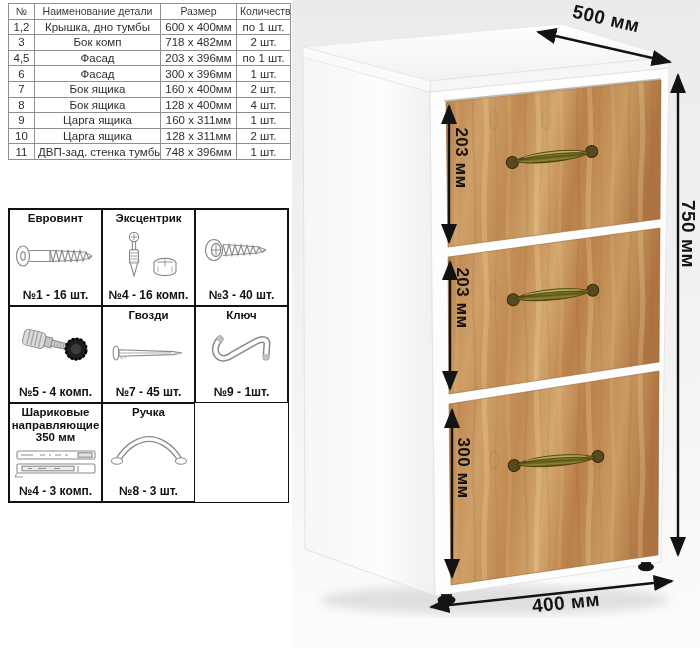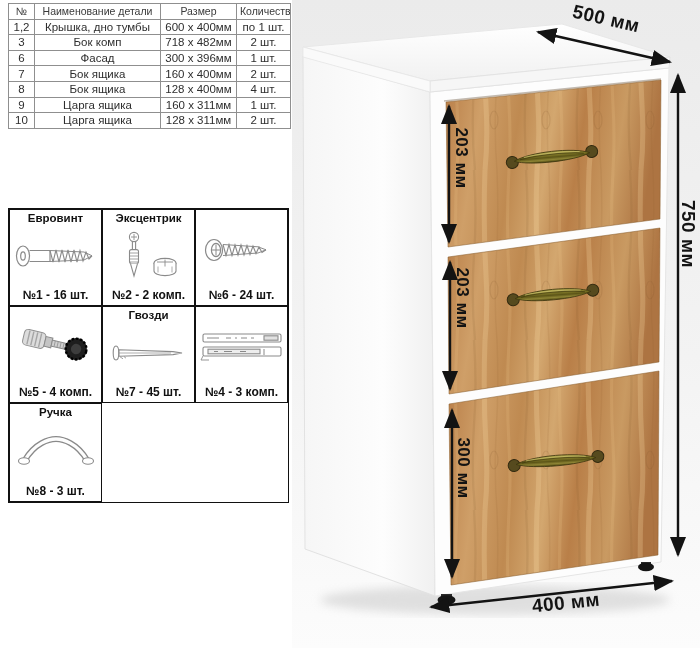--- a/index.html
+++ b/index.html
@@ -196,20 +196,26 @@
     <td class="size">600 x 400мм</td>
     <td class="qty">по 1 шт.</td>
   </tr>
   <tr>
     <td class="num">3</td>
     <td class="name">Бок комп</td>
     <td class="size">718 x 482мм</td>
     <td class="qty">2 шт.</td>
   </tr>
   <tr>
+    <td class="num">4,5</td>
+    <td class="name">Фасад</td>
+    <td class="size">203 x 396мм</td>
+    <td class="qty">по 1 шт.</td>
+  </tr>
+  <tr>
     <td class="num">6</td>
     <td class="name">Фасад</td>
     <td class="size">300 x 396мм</td>
     <td class="qty">1 шт.</td>
   </tr>
   <tr>
     <td class="num">7</td>
     <td class="name">Бок ящика</td>
     <td class="size">160 x 400мм</td>
     <td class="qty">2 шт.</td>
@@ -224,20 +230,26 @@
     <td class="num">9</td>
     <td class="name">Царга ящика</td>
     <td class="size">160 x 311мм</td>
     <td class="qty">1 шт.</td>
   </tr>
   <tr>
     <td class="num">10</td>
     <td class="name">Царга ящика</td>
     <td class="size">128 x 311мм</td>
     <td class="qty">2 шт.</td>
+  </tr>
+  <tr>
+    <td class="num">11</td>
+    <td class="name">ДВП-зад. стенка тумбы</td>
+    <td class="size">748 x 396мм</td>
+    <td class="qty">1 шт.</td>
   </tr>
 </tbody>
   </table>
 
 <div class="hw">
 
   <div class="hw-cell">
     <div class="hw-title">Евровинт</div>
     <div class="hw-icon">
       <svg width="84" height="34" viewBox="0 0 84 34">
@@ -264,36 +276,36 @@
           <rect x="22.5" y="18.6" width="9" height="14" rx="2"></rect>
           <path d="M22.5,22 h9 M22.5,25 h9 M22.5,28 h9 M22.5,31 h9" stroke-width="0.8"></path>
           <path d="M23.5,32.6 L27,45 L30.5,32.6"></path>
           <ellipse cx="58" cy="32" rx="11" ry="4.6"></ellipse>
           <path d="M47,32 v8 a11,4.6 0 0 0 22,0 v-8"></path>
           <path d="M50,31 h16 M58,28.5 v7" stroke-width="0.9"></path>
           <path d="M51,35.5 v6 M65,35.5 v6" stroke-width="0.7"></path>
         </g>
       </svg>
     </div>
-    <div class="hw-count">№2 - 2 комп.</div>
+    <div class="hw-count">№4 - 16 комп.</div>
   </div>
 
   <div class="hw-cell">
     <div class="hw-icon">
       <svg width="84" height="42" viewBox="0 0 84 42">
         <g stroke="#8a8a8a" stroke-width="1.2" fill="#fff">
           <ellipse cx="14" cy="21" rx="8.5" ry="10.5"></ellipse>
           <ellipse cx="16" cy="21" rx="4.6" ry="6.6"></ellipse>
           <path d="M16,15.5 v11 M11.5,21 h9" stroke-width="1"></path>
         </g>
         <path d="M23,15.5 L26,26.5 L29,15.5 L32,26.5 L35,16 L38,26 L41,16 L44,26 L47,16.5 L50,25.5 L53,17 L56,24.5 L59,18 L62,23.5 L66,20.8" fill="none" stroke="#8a8a8a" stroke-width="1.1"></path>
         <path d="M23,15.5 L58,17.8 L66,20.8 M23,26.5 L58,24 L66,20.8" fill="none" stroke="#8a8a8a" stroke-width="1"></path>
       </svg>
     </div>
-    <div class="hw-count">№6 - 24 шт.</div>
+    <div class="hw-count">№3 - 40 шт.</div>
   </div>
 
   <div class="hw-cell">
     <div class="hw-icon">
       <svg width="84" height="46" viewBox="0 0 84 46">
         <g transform="rotate(13 42 23)">
           <rect x="8" y="12" width="22" height="16" rx="4" fill="#dcdcdc" stroke="#909090"></rect>
           <path d="M13,13 v14 M17,13 v14 M21,13 v14 M25,13 v14" stroke="#a5a5a5" stroke-width="1.4"></path>
           <rect x="30" y="15" width="7" height="10" fill="#c4c4c4" stroke="#8a8a8a"></rect>
           <rect x="37" y="17.2" width="16" height="6" fill="#cfcfcf" stroke="#8a8a8a"></rect>
@@ -316,22 +328,35 @@
           <ellipse cx="9" cy="15" rx="2.8" ry="7"></ellipse>
           <path d="M12,11.8 L66,13.6 L75,15 L66,16.6 L12,18.2 Z"></path>
           <path d="M12,15 H64" stroke-width="0.7"></path>
           <path d="M13,18.8 l3,2 M17,18.6 l2,1.6" stroke-width="0.8"></path>
         </g>
       </svg>
     </div>
     <div class="hw-count">№7 - 45 шт.</div>
   </div>
 
-
-  <div class="hw-cell">
+  <div class="hw-cell">
+    <div class="hw-title">Ключ</div>
+    <div class="hw-icon">
+      <svg width="84" height="52" viewBox="0 0 84 52">
+        <path d="M20,12 C16,16 13,24 18,29 C22,33 28,31 32,28 L55,15 C60,12 66,11 67,16 L66,30" fill="none" stroke="#8a8a8a" stroke-width="7" stroke-linecap="round"></path>
+        <path d="M20,12 C16,16 13,24 18,29 C22,33 28,31 32,28 L55,15 C60,12 66,11 67,16 L66,30" fill="none" stroke="#fdfdfd" stroke-width="4" stroke-linecap="round"></path>
+        <circle cx="20" cy="12" r="3" fill="#c2c2c2"></circle>
+        <circle cx="66" cy="30" r="3" fill="#c2c2c2"></circle>
+      </svg>
+    </div>
+    <div class="hw-count">№9 - 1шт.</div>
+  </div>
+
+  <div class="hw-cell">
+    <div class="hw-title">Шариковые направляющие 350 мм</div>
     <div class="hw-icon">
       <svg width="84" height="34" viewBox="0 0 84 34">
         <g stroke="#8a8a8a" stroke-width="1.1" fill="#fff">
           <rect x="3" y="4" width="78" height="8" rx="1.5"></rect>
           <rect x="64" y="5.8" width="14" height="4.4" fill="#e2e2e2"></rect>
           <path d="M7,8 h12 M26,8 h5 M35,8 h2 M41,8 h6 M51,8 h3" stroke-width="1"></path>
           <rect x="3" y="17" width="78" height="9" rx="1.5"></rect>
           <rect x="8" y="19.2" width="52" height="4.6" fill="#ededed"></rect>
           <path d="M14,21.5 h4 M24,21.5 h8 M40,21.5 h6 M64,19 v6" stroke-width="1"></path>
           <path d="M3,26 l-2,4 h8" fill="none" stroke-width="0.9"></path>

